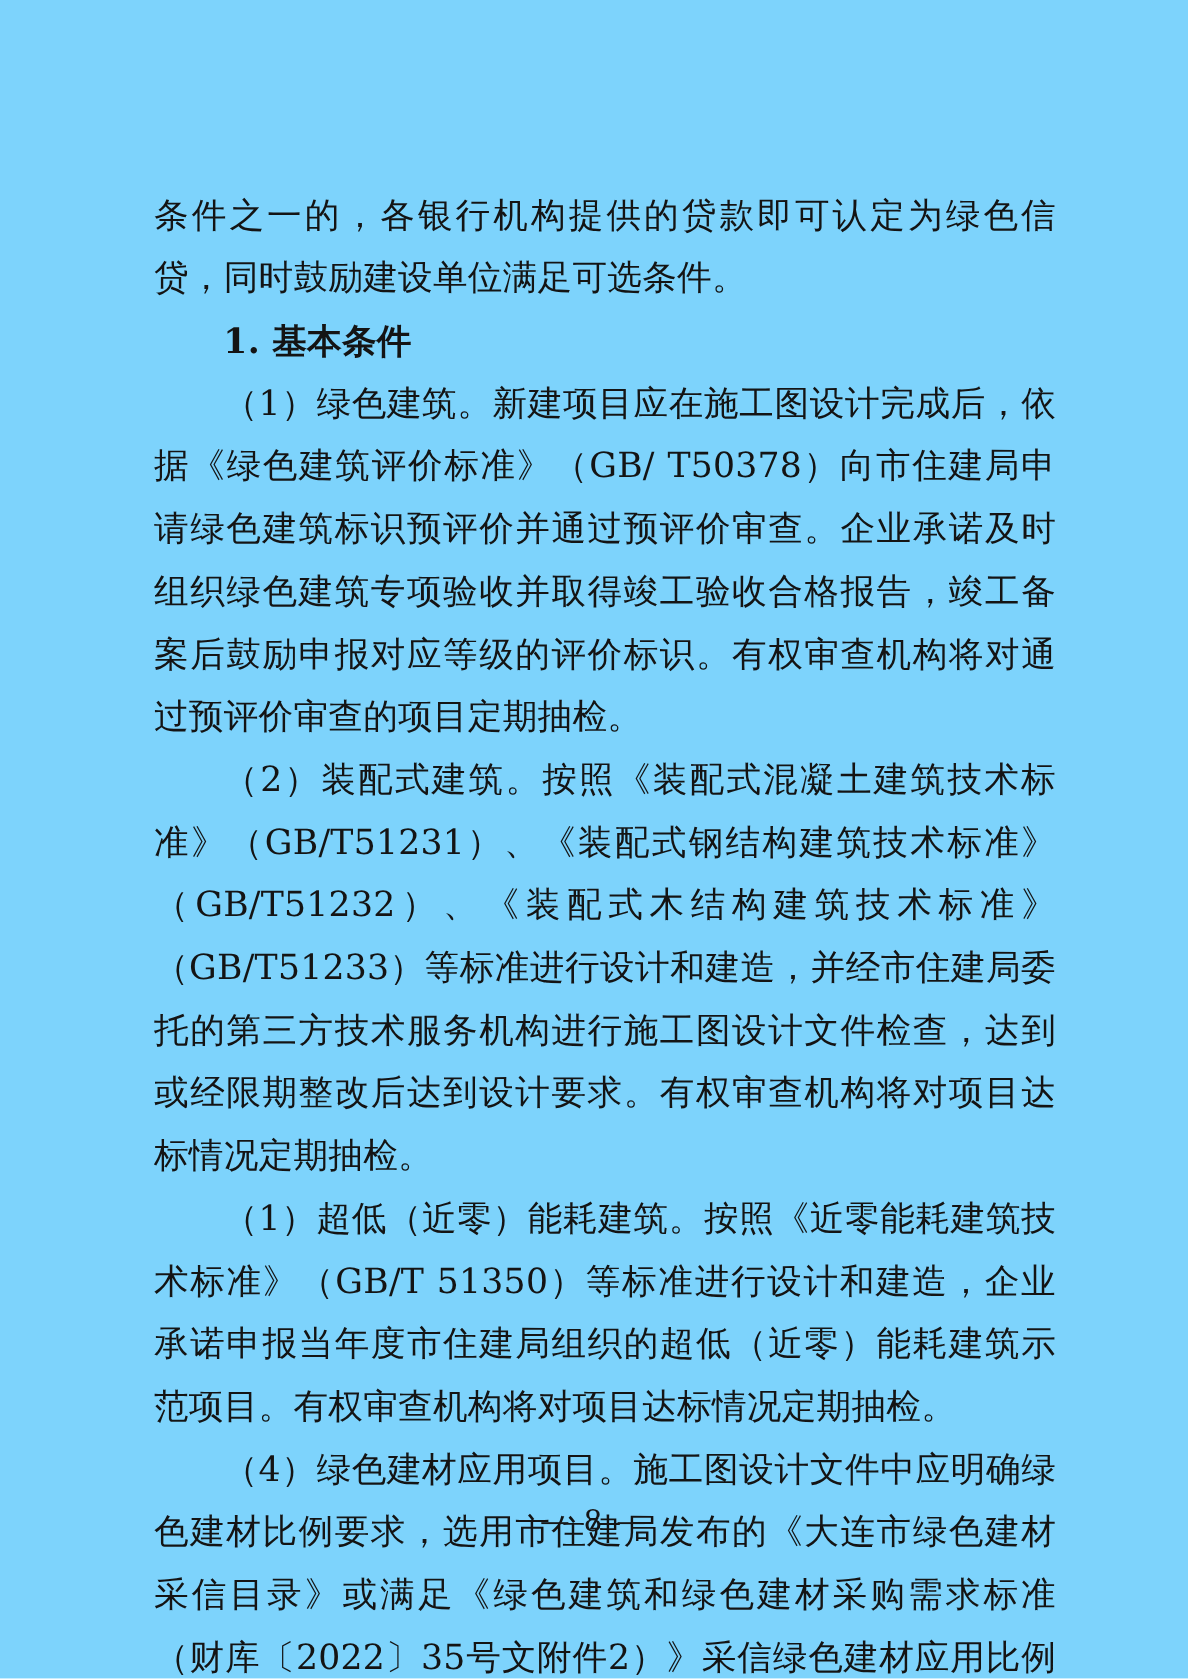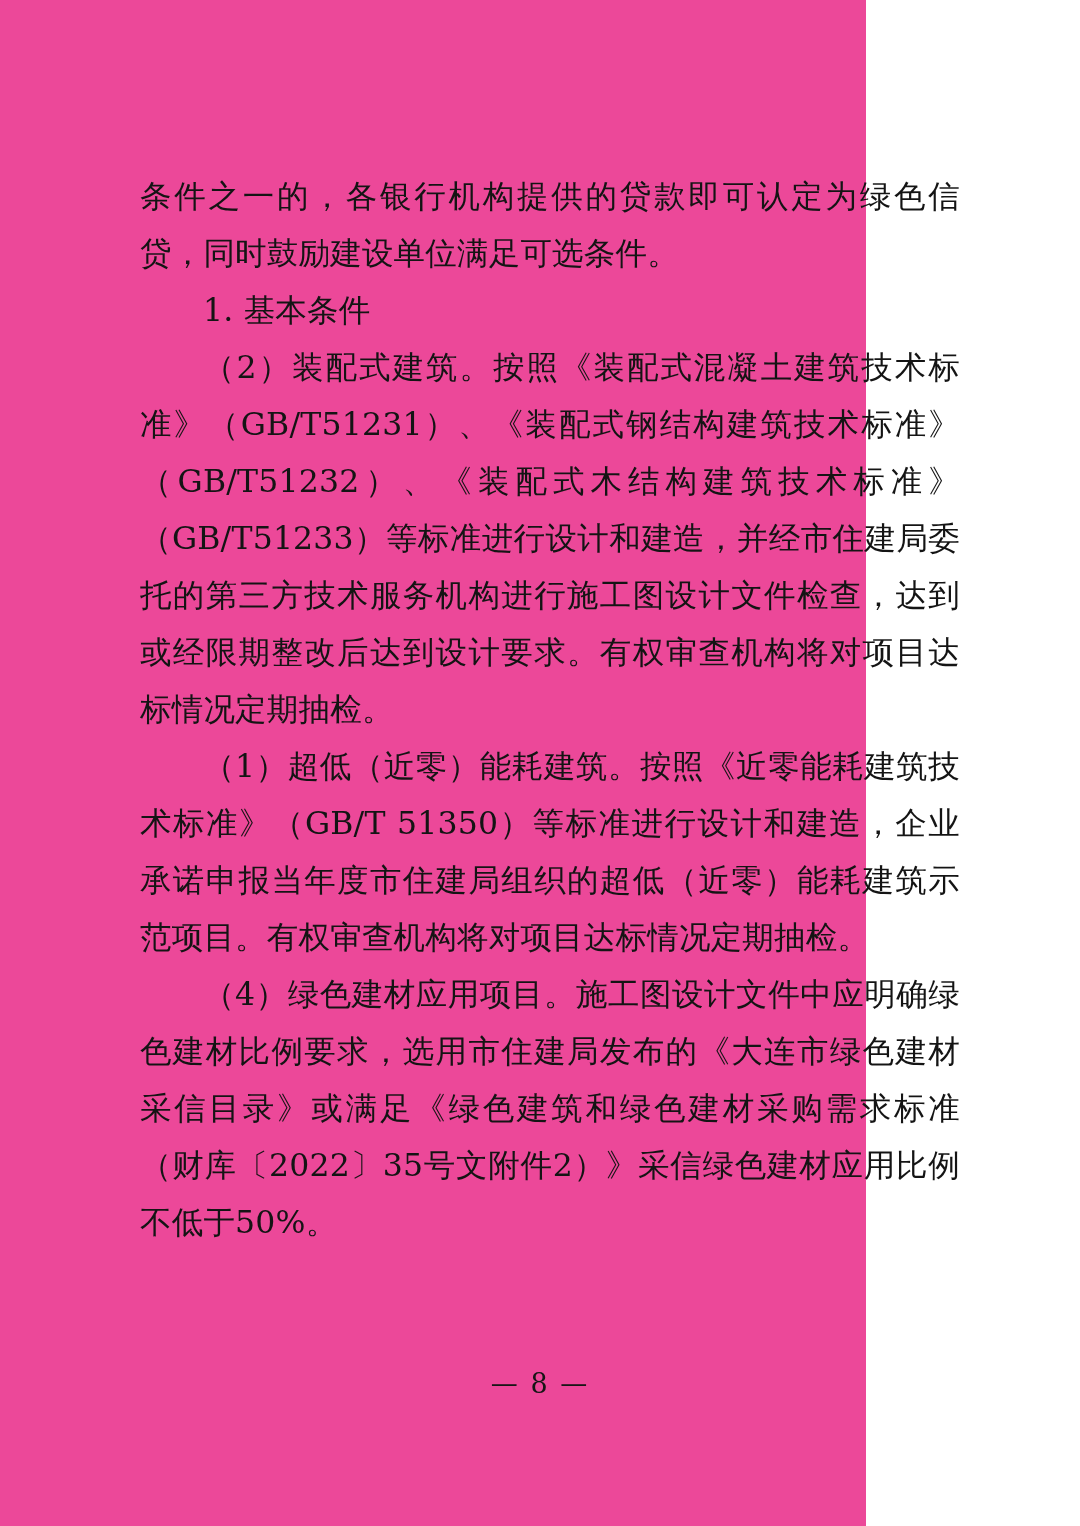--- a/index.html
+++ b/index.html
@@ -12,23 +12,23 @@
     height: 1526px;
     position: relative;
     font-family: "DejaVu Serif", "Liberation Serif", serif;
     color: #1a1a1a;
     overflow: hidden;
   }
   .page {
     position: absolute;
     left: 0;
     top: 0;
-    width: 866px;
+    width: 1080px;
     height: 1526px;
-    background: #ec4899;
+    background: #7dd3fc;
   }
   .content {
     position: absolute;
     left: 140px;
     top: 168px;
     width: 820px;
   }
   p {
     margin: 0;
     font-size: 31.5px;
@@ -36,39 +36,40 @@
     text-align: justify;
     text-justify: inter-ideograph;
     letter-spacing: 0.2px;
     color: #141414;
   }
   p.indent {
     text-indent: 63px;
   }
   p.heading {
     text-indent: 63px;
-    font-weight: normal;
+    font-weight: bold;
   }
   .footer {
     position: absolute;
     left: 0;
     top: 1368px;
     width: 1080px;
     text-align: center;
     font-size: 27px;
     color: #161616;
     letter-spacing: 2px;
     font-family: "DejaVu Serif", "Liberation Serif", serif;
   }
 </style>
 </head>
 <body>
 
 <div class="page">
   <div class="content">
     <p class="plain">条件之一的，各银行机构提供的贷款即可认定为绿色信贷，同时鼓励建设单位满足可选条件。</p>
     <p class="heading">1. 基本条件</p>
+    <p class="indent">（1）绿色建筑。新建项目应在施工图设计完成后，依据《绿色建筑评价标准》（GB/ T50378）向市住建局申请绿色建筑标识预评价并通过预评价审查。企业承诺及时组织绿色建筑专项验收并取得竣工验收合格报告，竣工备案后鼓励申报对应等级的评价标识。有权审查机构将对通过预评价审查的项目定期抽检。</p>
     <p class="indent">（2）装配式建筑。按照《装配式混凝土建筑技术标准》（GB/T51231）、《装配式钢结构建筑技术标准》（GB/T51232）、《装配式木结构建筑技术标准》（GB/T51233）等标准进行设计和建造，并经市住建局委托的第三方技术服务机构进行施工图设计文件检查，达到或经限期整改后达到设计要求。有权审查机构将对项目达标情况定期抽检。</p>
     <p class="indent">（1）超低（近零）能耗建筑。按照《近零能耗建筑技术标准》（GB/T 51350）等标准进行设计和建造，企业承诺申报当年度市住建局组织的超低（近零）能耗建筑示范项目。有权审查机构将对项目达标情况定期抽检。</p>
     <p class="indent">（4）绿色建材应用项目。施工图设计文件中应明确绿色建材比例要求，选用市住建局发布的《大连市绿色建材采信目录》或满足《绿色建筑和绿色建材采购需求标准（财库〔2022〕35号文附件2）》采信绿色建材应用比例不低于50%。</p>
   </div>
   <div class="footer">— 8 —</div>
 </div>
 
 </body></html>

